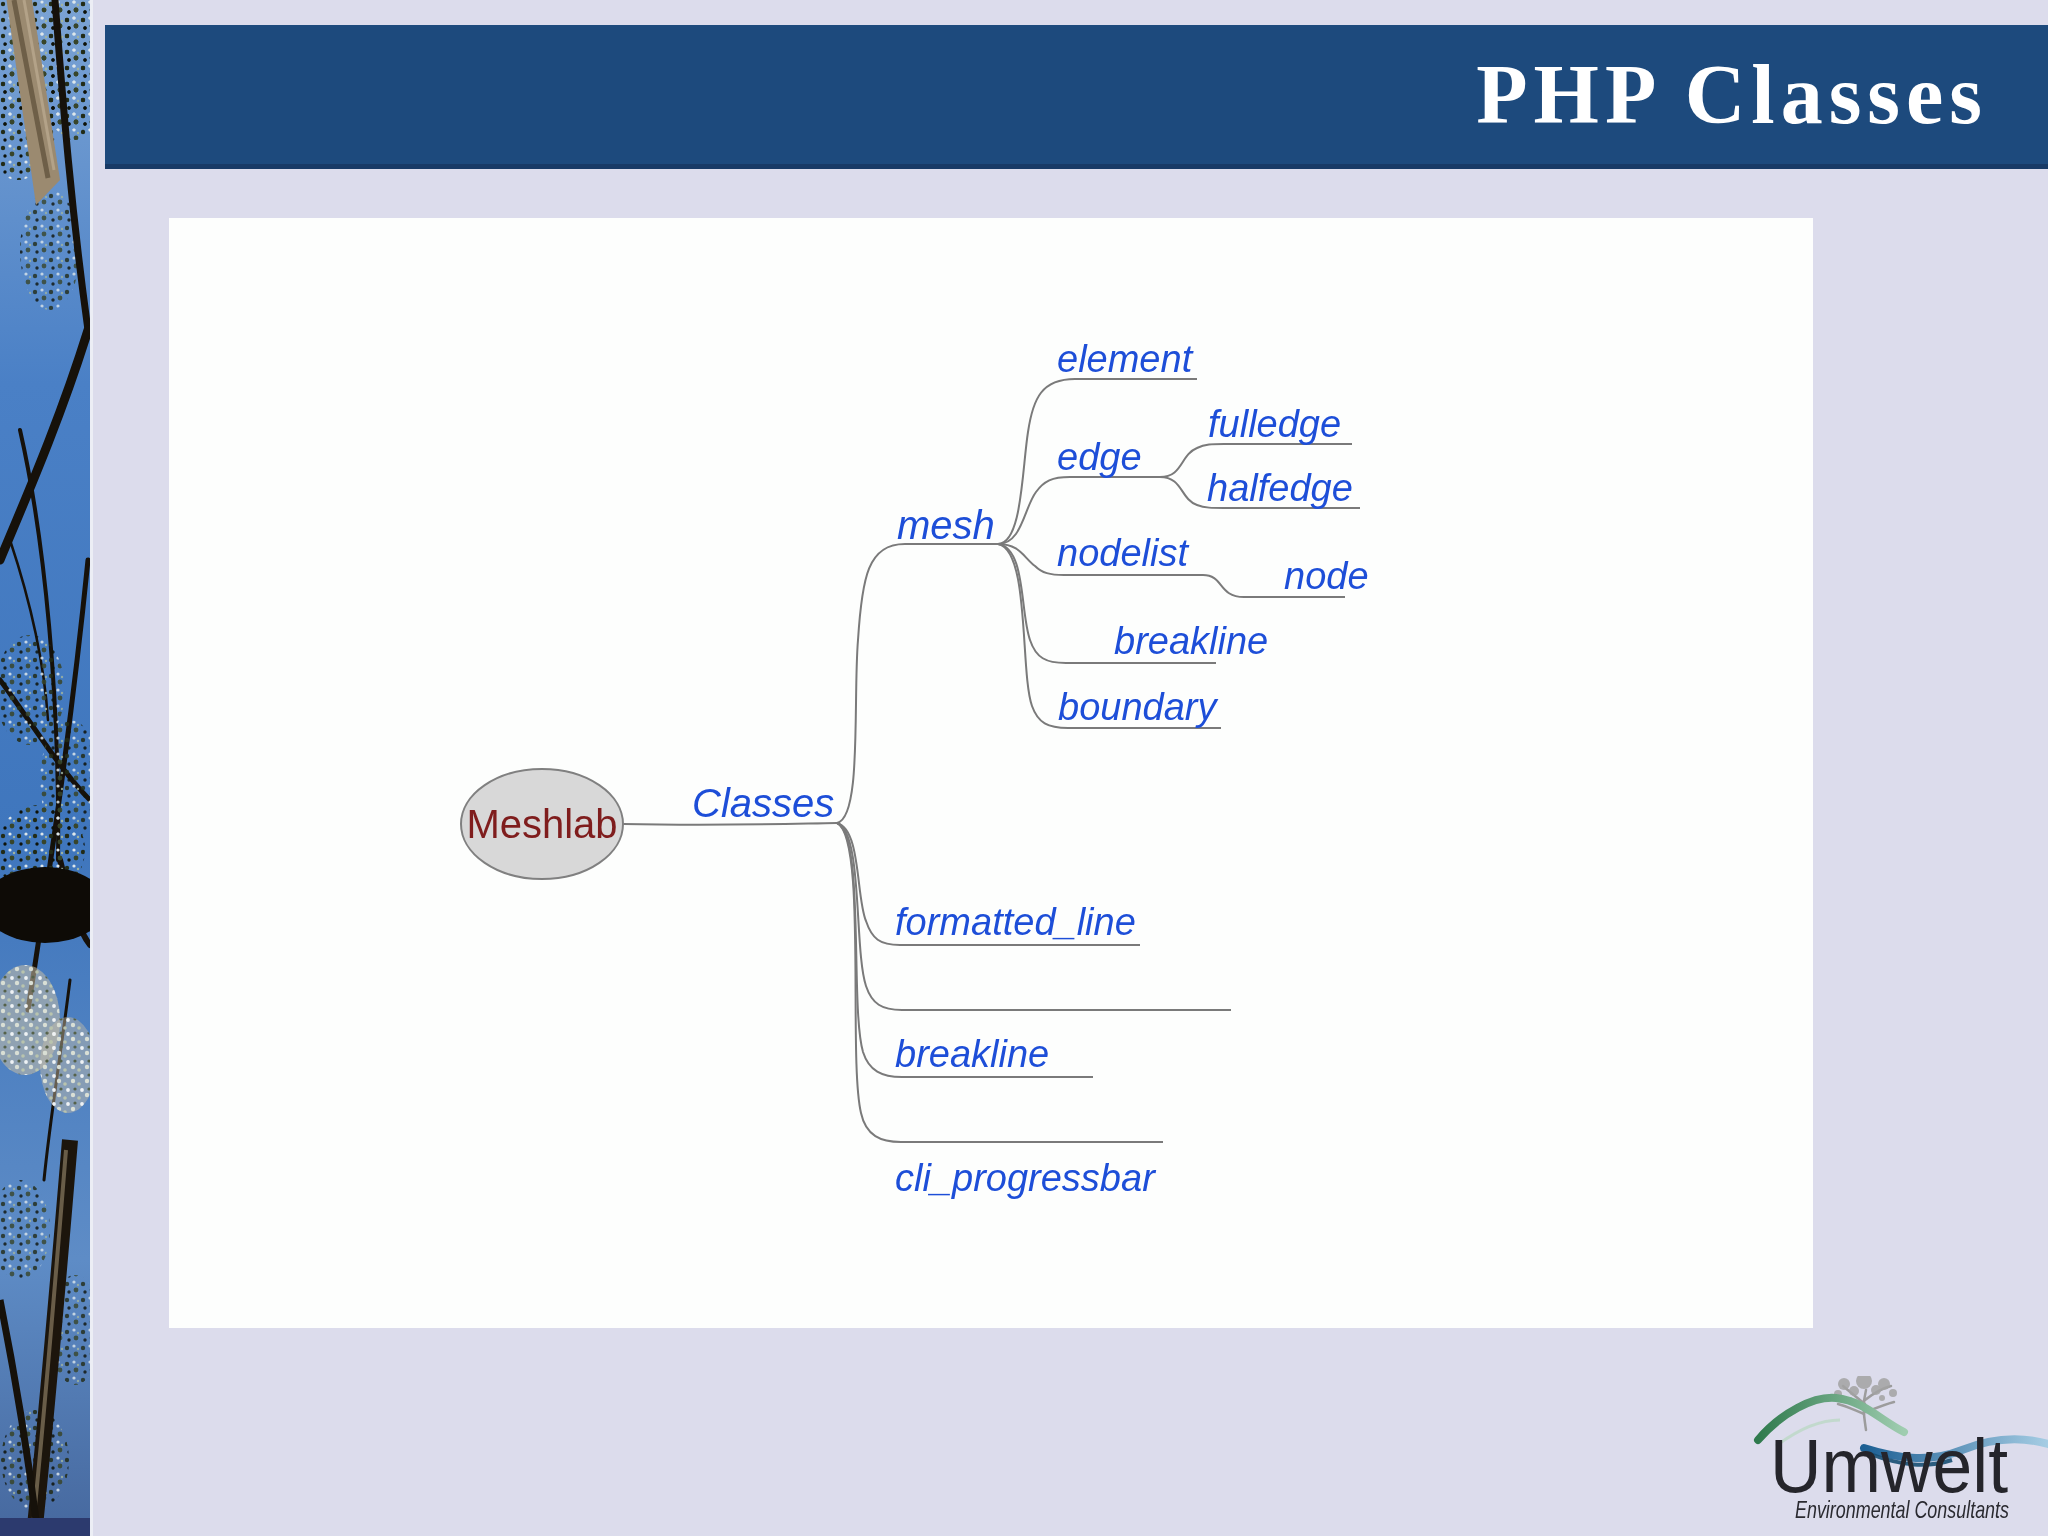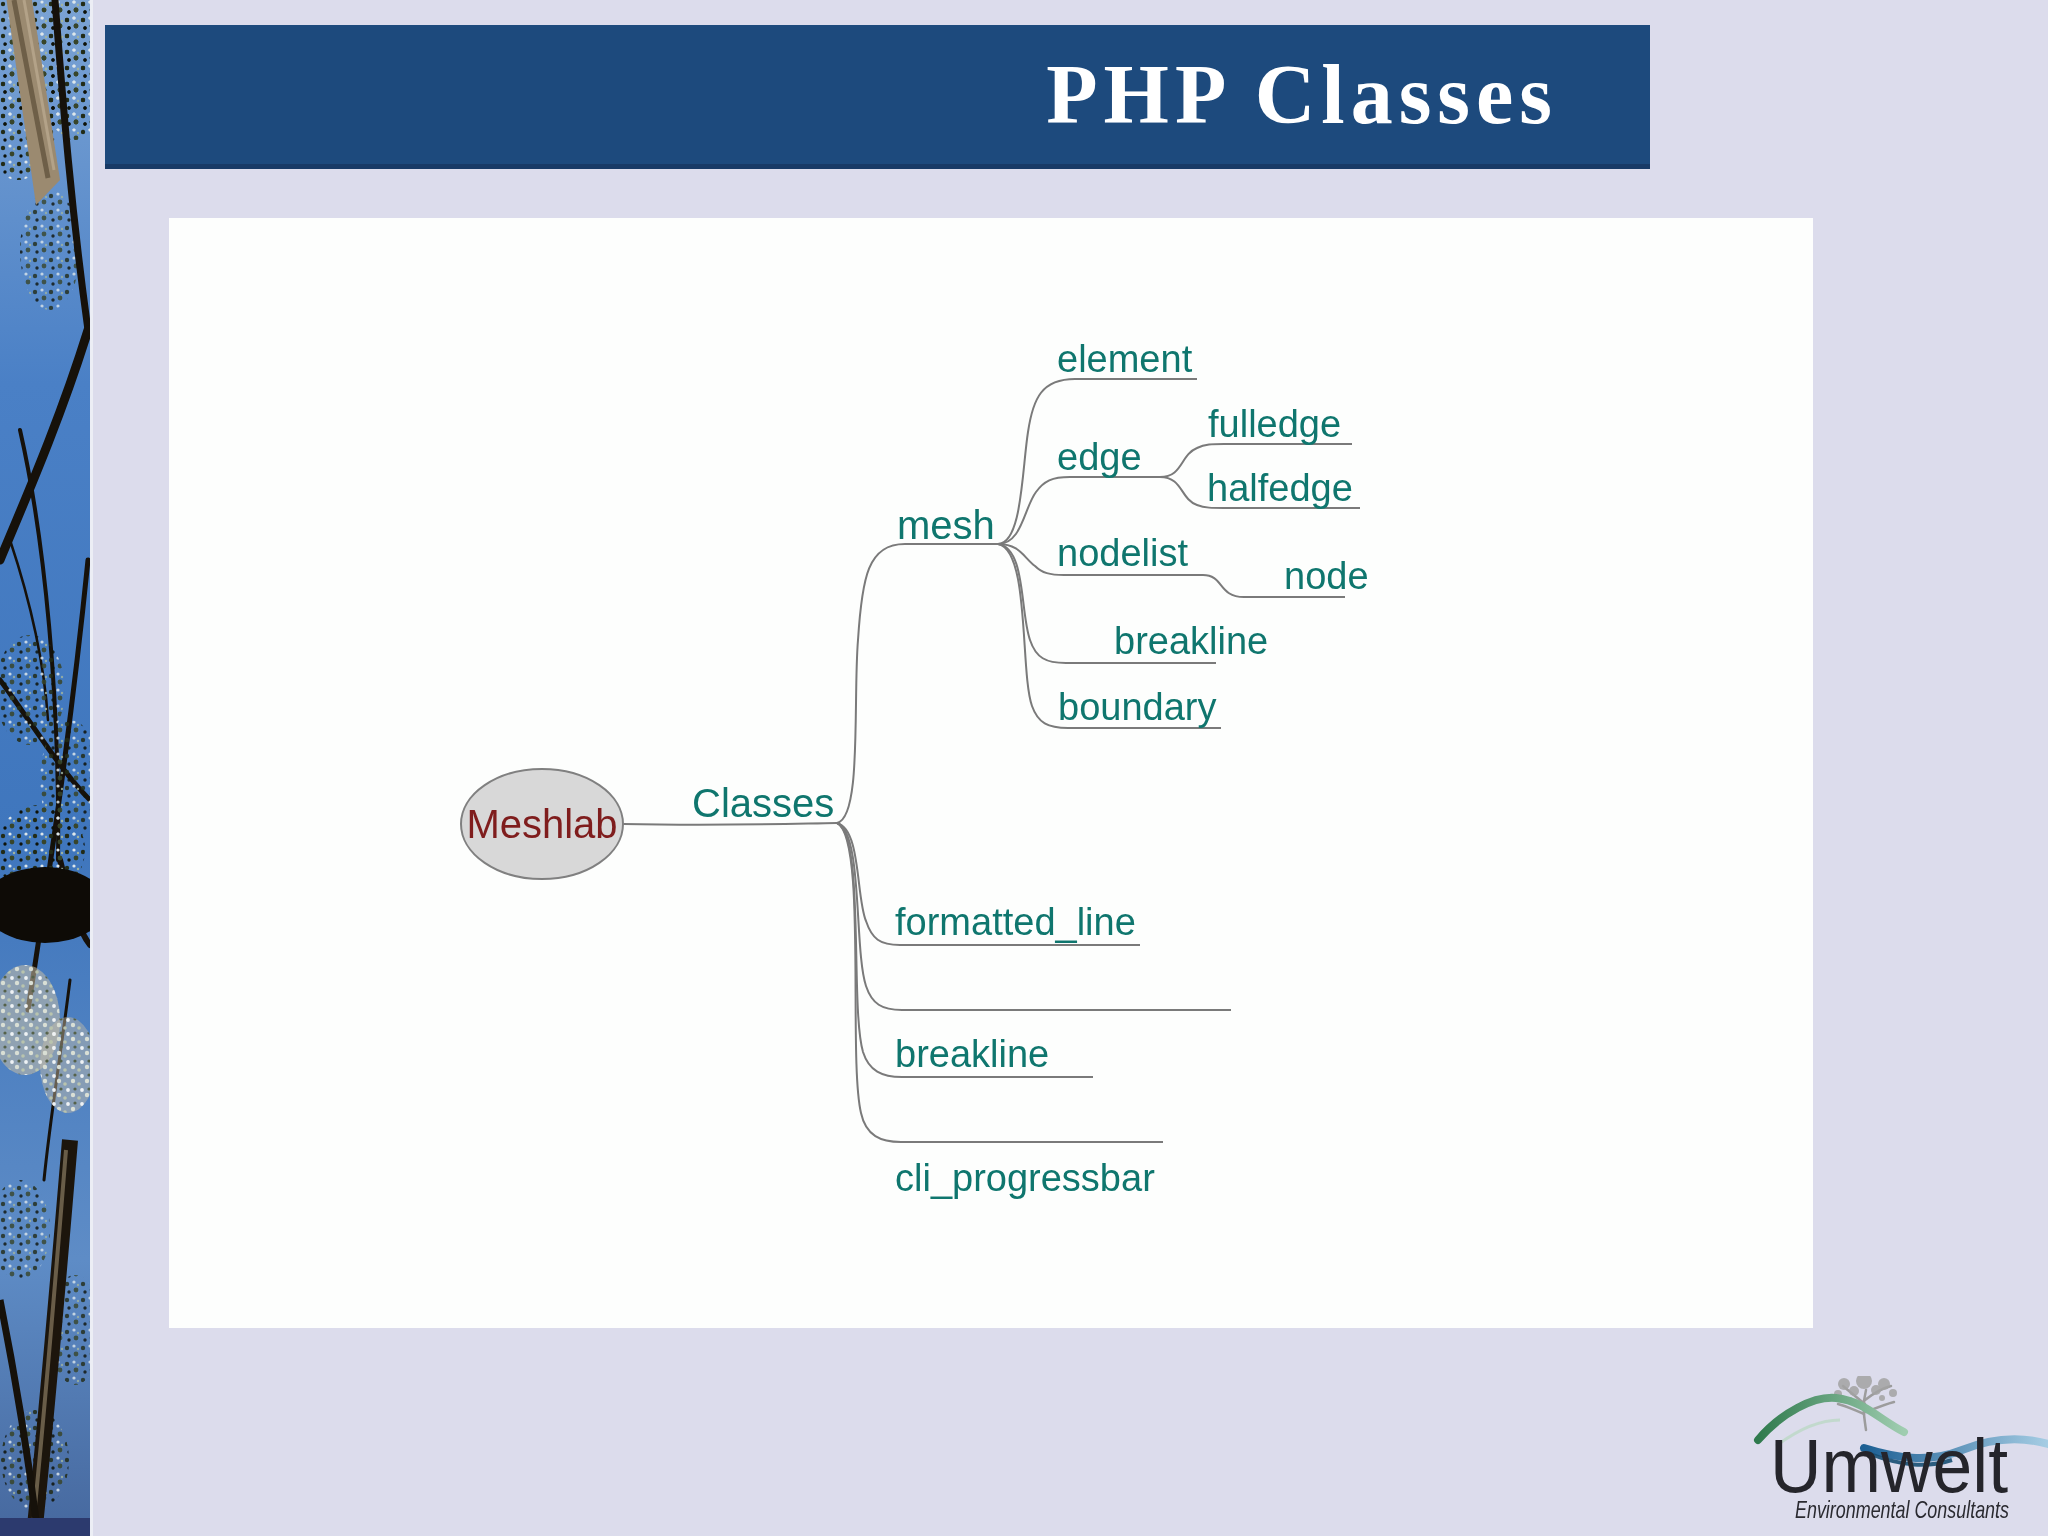--- a/index.html
+++ b/index.html
@@ -13,26 +13,26 @@
 
   
   .photo-strip{
     position:absolute;left:0;top:0;width:90px;height:1536px;
     border-right:3px solid #eceef5;
   }
   .photo-strip svg{display:block;width:100%;height:100%;}
 
   
   .header-bar{
-    position:absolute;left:105px;top:25px;width:1545px;height:144px;
+    position:absolute;left:105px;top:25px;width:1943px;height:144px;
     background:#1d4a7d;
     border-bottom:5px solid #183a66;
     display:flex;align-items:center;justify-content:flex-end;
     box-sizing:border-box;
-    padding-right:92px;
+    padding-right:60px;
   }
   .header-title{
     font-family:"Liberation Serif", serif;
     font-weight:700;
     font-size:84px;
     letter-spacing:6px;
     color:#ffffff;
     white-space:nowrap;
   }
 
@@ -45,23 +45,24 @@
   
   .map-lines{
     position:absolute;left:0;top:0;width:2048px;height:1536px;
     pointer-events:none;
   }
 
   
   .node-label{
     position:absolute;
     font-size:38px;
-    color:#0f766e;
+    color:#1d4ed8;
     white-space:nowrap;
     line-height:1.1;
+    font-style:italic;
   }
   .node-label.big{font-size:40px;}
   .root-node{
     position:absolute;left:461px;top:769px;width:162px;height:110px;
     display:flex;align-items:center;justify-content:center;
     font-size:40px;color:#7f1d1d;
   }
 
   
   .logo{

